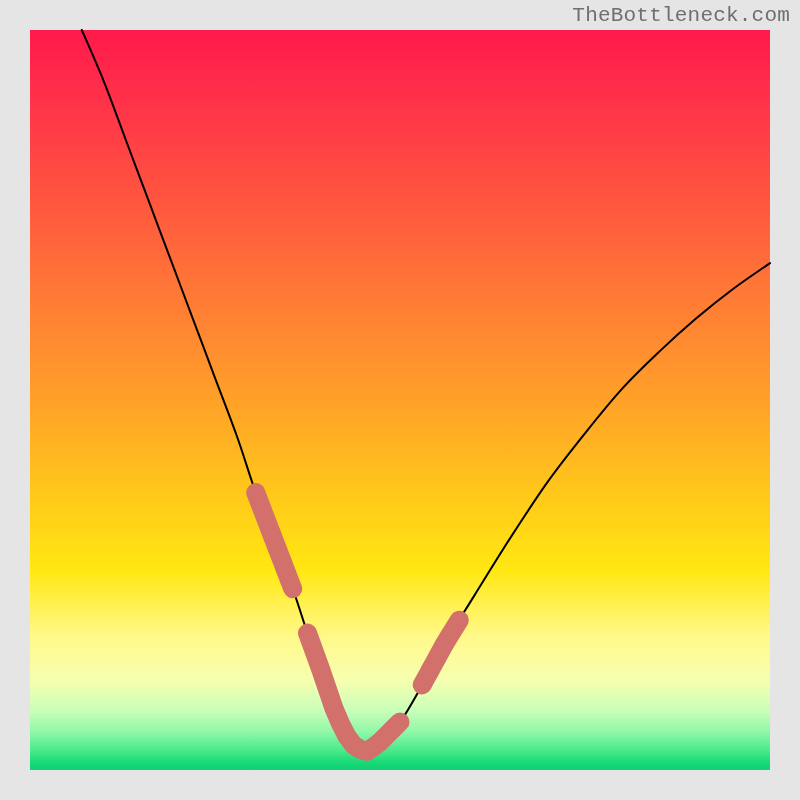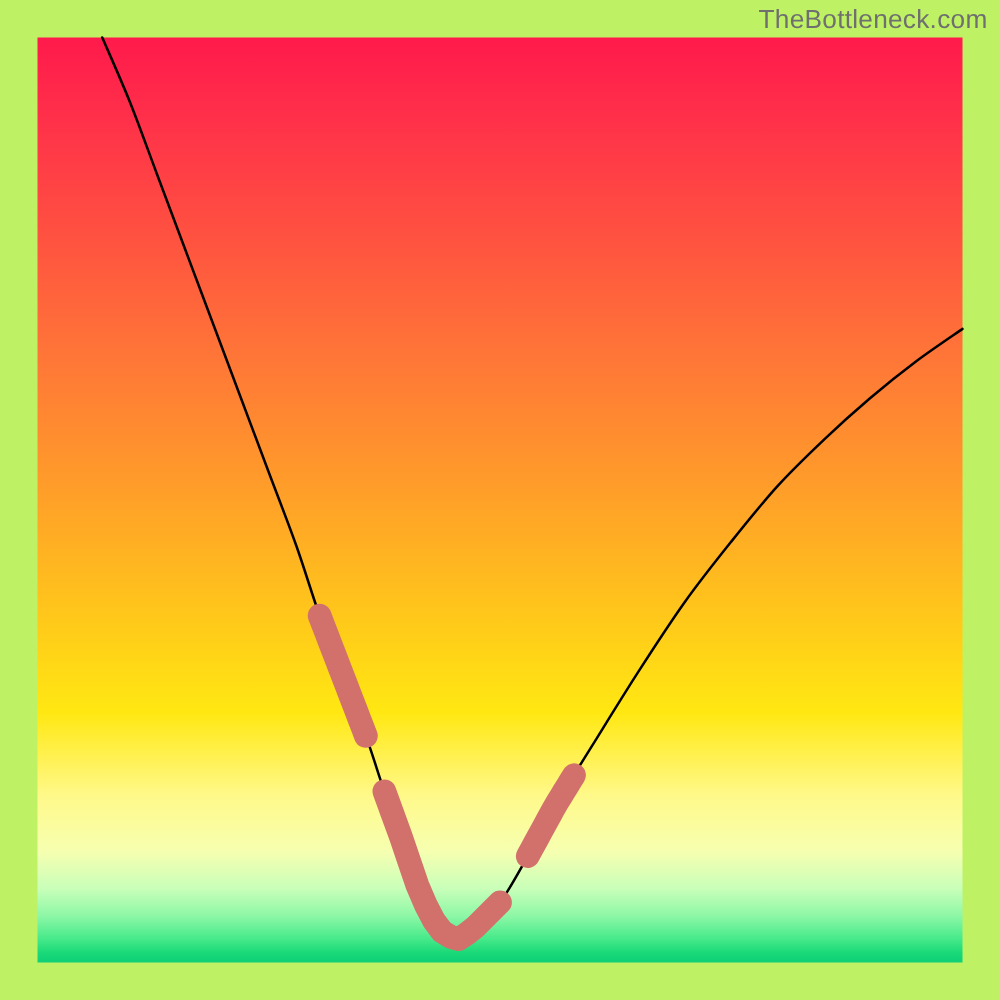--- a/index.html
+++ b/index.html
@@ -8,21 +8,22 @@
     width: 800px;
     height: 800px;
     background: #000;
     overflow: hidden;
     font-family: Arial, Helvetica, sans-serif;
   }
   .frame {
     position: relative;
     width: 800px;
     height: 800px;
-    background: #bef264;
+    background: #e5e5e5;
+    font-family: Liberation Mono, monospace;
   }
   .plot-area {
     position: absolute;
     left: 30px;
     top: 30px;
     width: 740px;
     height: 740px;
     
     background: linear-gradient(
       to bottom,

